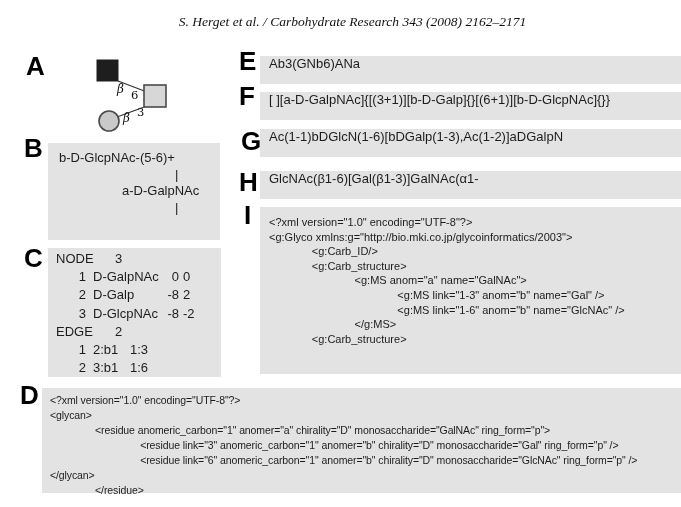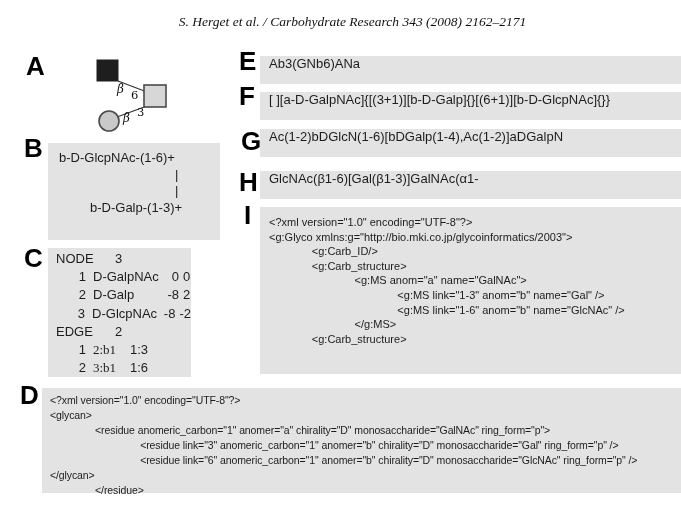--- a/index.html
+++ b/index.html
@@ -14,21 +14,21 @@
   .label-c{top:245px;left:12px;}
   .label-d{top:382px;left:8px;}
   .label-e{top:48px;left:227px;}
   .label-f{top:83px;left:227px;}
   .label-g{top:128px;left:229px;}
   .label-h{top:169px;left:227px;}
   .label-i{top:202px;left:232px;}
   .gbox{position:absolute;background:#e3e3e3;}
   .box-b{left:36px;top:143px;width:172px;height:97px;padding:7px 0 0 11px;box-sizing:border-box;
          font-size:13px;line-height:16.5px;}
-  .box-c{left:36px;top:248px;width:143px;height:129px;padding:2px 0 17px 8px;box-sizing:border-box;
+  .box-c{left:36px;top:248px;width:173px;height:129px;padding:2px 0 17px 8px;box-sizing:border-box;
          font-size:13px;line-height:18.2px;}
   .box-d{left:30px;top:388px;width:643px;height:105px;padding:5px 0 0 8px;box-sizing:border-box;
          font-size:10.5px;line-height:15px;letter-spacing:-0.1px;}
   .box-e{left:248px;top:56px;}
   .box-f{left:248px;top:92px;}
   .box-g{left:248px;top:129px;}
   .box-h{left:248px;top:171px;}
   .oneline{width:424px;height:28px;display:flex;align-items:flex-start;padding-left:9px;
          box-sizing:border-box;font-size:13px;}
   .box-i{left:248px;top:207px;width:424px;height:167px;padding:8px 0 0 9px;box-sizing:border-box;
@@ -39,21 +39,21 @@
   .b-l1{margin-left:116px;}
   .b-l2{margin-left:63px;}
   .b-l3{margin-left:116px;}
   .b-l4{margin-left:31px;}
   .c-row{display:flex;}
   .c-key{display:inline-block;width:59px;}
   .c-idx{display:inline-block;width:30px;text-align:right;margin-right:7px;}
   .c-name{display:inline-block;width:72px;}
   .c-x{display:inline-block;width:14px;text-align:right;}
   .c-y{display:inline-block;margin-left:4px;}
-  .c-from{display:inline-block;width:37px;font-family:Liberation Serif, serif;}
+  .c-from{display:inline-block;width:37px;}
   .diagram-a{position:absolute;left:75px;top:50px;}
 </style>
 </head>
 <body>
 
 <div class="page">
 
   <div class="running-head">S. Herget et al. / Carbohydrate Research 343 (2008) 2162–2171</div>
 
   <div class="panel-label label-a">A</div>
@@ -64,24 +64,24 @@
     <rect x="57" y="35" width="22" height="22" fill="#d7d7d7" stroke="#4a4a4a" stroke-width="1.6"></rect>
     <circle cx="22" cy="71" r="10" fill="#c9c9c9" stroke="#4a4a4a" stroke-width="1.6"></circle>
     <text x="30" y="43" font-family="DejaVu Serif, serif" font-style="italic" font-size="12" fill="#111">β</text>
     <text x="44" y="49" font-family="DejaVu Serif, serif" font-size="11.5" fill="#111">6</text>
     <text x="50" y="66" font-family="DejaVu Serif, serif" font-size="11.5" fill="#111">3</text>
     <text x="36" y="72" font-family="DejaVu Serif, serif" font-style="italic" font-size="12" fill="#111">β</text>
   </svg>
 
   <div class="panel-label label-b">B</div>
   <div class="gbox box-b">
-    <div class="b-line b-l0">b-D-GlcpNAc-(1-6)+</div>
+    <div class="b-line b-l0">b-D-GlcpNAc-(5-6)+</div>
     <div class="b-line b-l1">|</div>
+    <div class="b-line b-l2">a-D-GalpNAc</div>
     <div class="b-line b-l3">|</div>
-    <div class="b-line b-l4">b-D-Galp-(1-3)+</div>
   </div>
 
   <div class="panel-label label-c">C</div>
   <div class="gbox box-c">
     <div class="c-row">
       <span class="c-key">NODE</span>
       <span>3</span>
     </div>
     <div class="c-row">
       <span class="c-idx">1</span>
@@ -133,21 +133,21 @@
     <span>Ab3(GNb6)ANa</span>
   </div>
 
   <div class="panel-label label-f">F</div>
   <div class="gbox box-f oneline">
     <span>[ ][a-D-GalpNAc]{[(3+1)][b-D-Galp]{}[(6+1)][b-D-GlcpNAc]{}}</span>
   </div>
 
   <div class="panel-label label-g">G</div>
   <div class="gbox box-g oneline">
-    <span>Ac(1-2)bDGlcN(1-6)[bDGalp(1-4),Ac(1-2)]aDGalpN</span>
+    <span>Ac(1-1)bDGlcN(1-6)[bDGalp(1-3),Ac(1-2)]aDGalpN</span>
   </div>
 
   <div class="panel-label label-h">H</div>
   <div class="gbox box-h oneline">
     <span>GlcNAc(β1-6)[Gal(β1-3)]GalNAc(α1-</span>
   </div>
 
   <div class="panel-label label-i">I</div>
   <div class="gbox box-i">
     <div class="code-line">&lt;?xml version="1.0" encoding="UTF-8"?&gt;</div>

